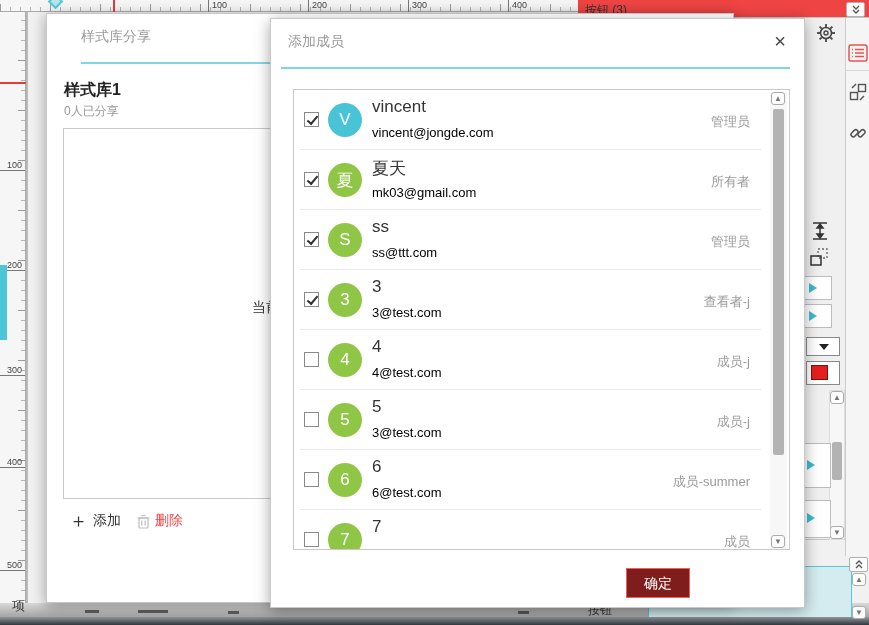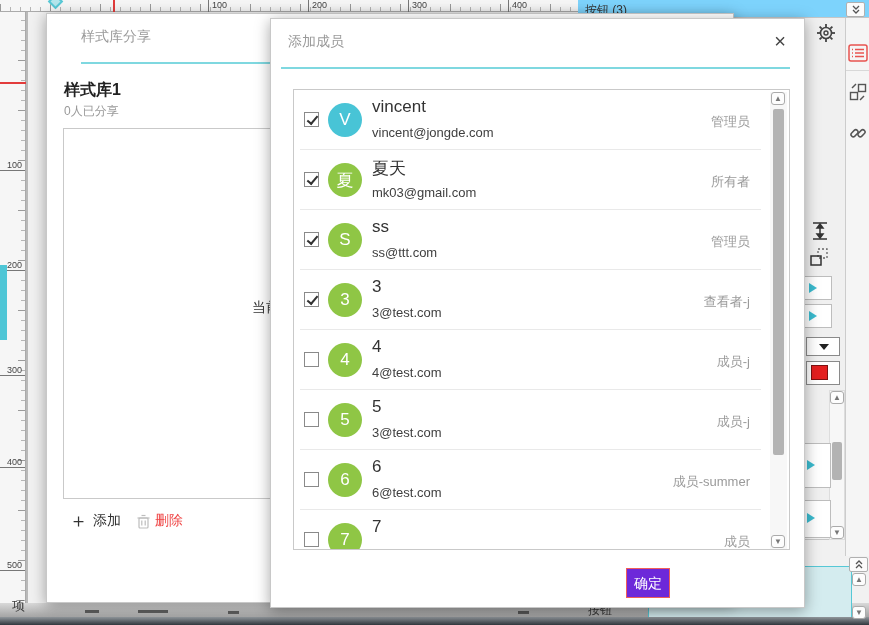--- a/index.html
+++ b/index.html
@@ -26,21 +26,21 @@
   .vlab span { position:absolute; right:3px; top:0; }
   .guide-red-v { left:113px; top:0; width:2px; height:12px; background:#e23b3b; }
   .guide-red-h { left:0; top:82px; width:26px; height:2px; background:#e23b3b; }
   .canvas-edge { left:26px; top:12px; width:2px; height:591px; background:#b9b9b9; }
   .marker-diamond { left:50px; top:-4px; width:11px; height:11px; background:#b4e6ec; border:2px solid #57c8d6; transform:rotate(45deg); }
   .marker-arrow-r { left:2px; top:19px; width:0; height:0; border-top:6px solid transparent; border-bottom:6px solid transparent; border-left:9px solid #4ec6d6; }
   .sel-edge { left:0; top:265px; width:7px; height:75px; background:#4ec6d6; }
   .arrow-left { left:0; top:297px; width:0; height:0; border-top:6px solid transparent; border-bottom:6px solid transparent; border-right:7px solid #4ec6d6; }
 
   
-  .tr-panel { left:578px; top:0; width:291px; height:18px; background:#7dd3fc; border-bottom:1px solid #c6c6c6;text-align:center; }
+  .tr-panel { left:578px; top:0; width:291px; height:18px; background:#ef4444; border-bottom:1px solid #c6c6c6;text-align:center; }
   .tr-title { position:absolute; left:7px; top:2px; font-size:12px; color:#333; }
   .chev-btn { position:absolute; width:19px; height:15px; border:1px solid #b0b0b0; border-radius:2px; background:#fbfbfb; }
   .chev-btn svg { display:block; margin:1px auto; }
 
   
   .props-strip { left:800px; top:18px; width:45px; height:522px; background:#f0f0f0; border-bottom:1px solid #c6c6c6; }
   .rt-toolbar { left:845px; top:18px; width:24px; height:538px; background:#f5f5f5; border-left:1px solid #ccc; }
   .icon-box { position:absolute; }
   .mini-box { position:absolute; background:#fff; border:1px solid #bdbdbd; }
   .tri-play { width:0; height:0; border-top:5px solid transparent; border-bottom:5px solid transparent; border-left:8px solid #3bbcd0; position:absolute; }
@@ -78,25 +78,25 @@
   .plus-glyph { font-size:19px; font-weight:400; line-height:16px; }
 
   
   .mem-list { position:absolute; left:22px; top:70px; width:497px; height:461px; border:1px solid #c9c9c9; background:#fff; overflow:hidden; }
   .mem-row { position:relative; height:60px; }
   .mem-row::after { content:""; position:absolute; left:6px; right:28px; bottom:0; height:1px; background:#e9e9e9; }
   .cb { position:absolute; left:10px; top:22px; width:15px; height:15px; border:1px solid #8a8a8a; background:#fff; }
   .cb.checked::after { content:""; position:absolute; left:2px; top:3px; width:9px; height:4px; border-left:2px solid #333; border-bottom:2px solid #333; transform:rotate(-50deg); }
   .avatar { position:absolute; left:34px; top:13px; width:34px; height:34px; border-radius:50%; color:#fff; font-size:17px; display:flex; align-items:center; justify-content:center; }
   .mem-name { position:absolute; left:78px; top:7px; font-size:17px; color:#333; }
-  .mem-email { position:absolute; left:78px; top:35px; font-size:13px; color:#404040; }
+  .mem-email { position:absolute; left:78px; top:35px; font-size:13px; color:#000000; }
   .mem-role { position:absolute; right:39px; top:23px; font-size:13px; color:#9a9a9a; }
   .list-scroll { position:absolute; right:2px; top:2px; width:17px; height:457px; background:#f7f7f7; }
   .btn-row { position:absolute; top:549px; height:30px; font-size:14px; text-align:center; line-height:28px; cursor:pointer; }
-  .btn-confirm { left:355px; width:44px; background:#6d28d9; color:#fff; border:1px solid #f15d59; }
+  .btn-confirm { left:355px; width:64px; background:#7f1d1d; color:#fff; border:1px solid #f15d59; }
   .btn-cancel { left:430px; width:86px; background:#fff; color:#333; border:1px solid #c9c9c9; }
   svg { display:block; }
 </style>
 </head>
 <body>
 
 <div class="abs ruler-top">
   <div class="hlab" style="left:210px">
       <i></i>
       <span>100</span>

